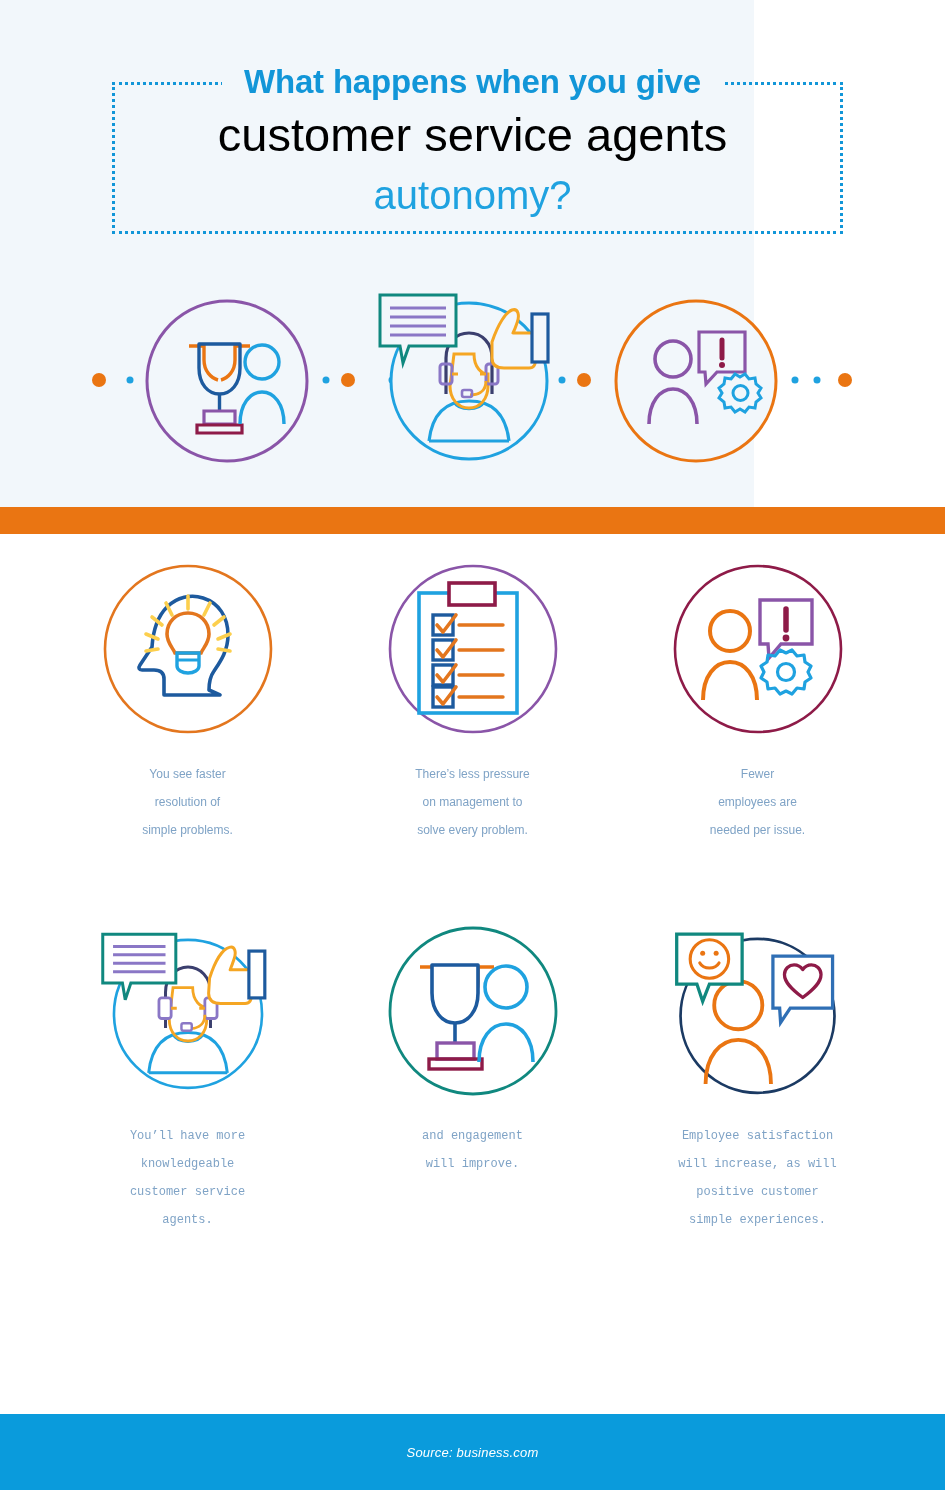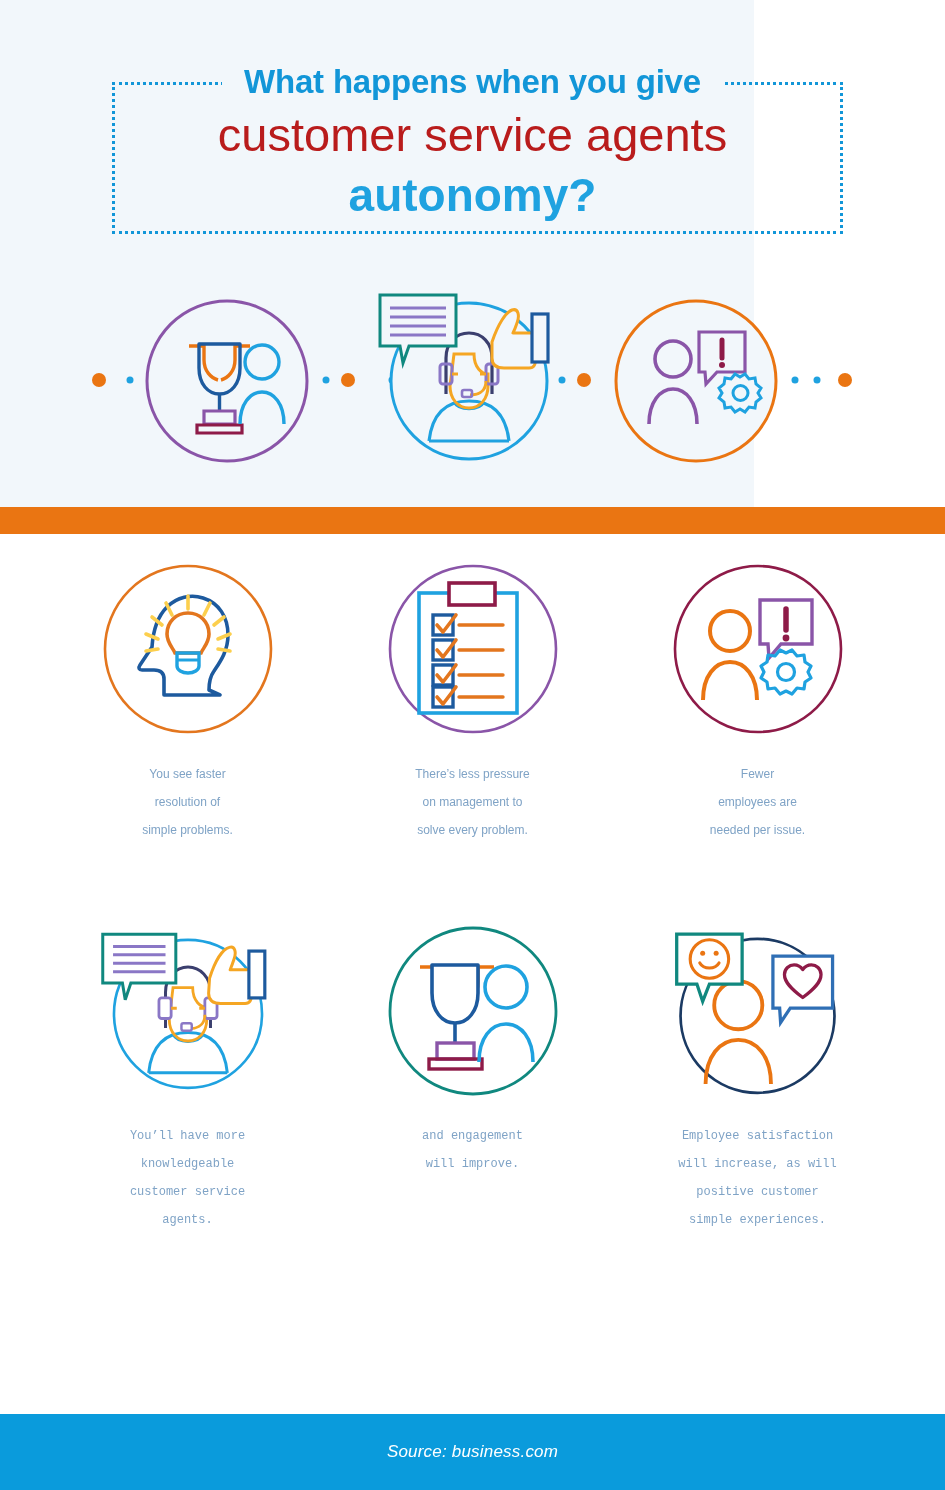--- a/index.html
+++ b/index.html
@@ -28,30 +28,30 @@
   .title-line1{
     font-size:33px;font-weight:bold;color:#1296d8;
     letter-spacing:-0.2px;line-height:44px;
     display:block;
     background:#f2f7fb;
     padding:0 22px;
     width:fit-content;
     margin:0 auto;
   }
   .title-line2{
-    font-size:47px;font-weight:300;color:#b91c1c;
+    font-size:47px;font-weight:300;color:#000000;
     line-height:62px;display:block;
     letter-spacing:0px;
     background:#f2f7fb;
     padding:0 10px;
     width:fit-content;
     margin:0 auto;
   }
   .title-line3{
-    font-size:46px;font-weight:700;color:#1fa2e0;
+    font-size:40px;font-weight:400;color:#1fa2e0;
     line-height:58px;display:block;
     background:#f2f7fb;
     padding:0 16px;
     width:fit-content;
     margin:0 auto;
   }
   
   .hdr-dots{
     position:absolute;left:0;top:369px;width:945px;height:22px;
   }
@@ -92,21 +92,21 @@
     width:250px;
   }
   .row2{margin-top:78px;font-family:Liberation Mono, monospace;}
   
   .footer{
     position:absolute;left:0;top:1414px;width:945px;height:76px;
     background:#0a9bdc;
     display:flex;align-items:center;justify-content:center;
   }
   .footer-text{
-    color:#ffffff;font-size:17px;font-style:italic;font-weight:400;
+    color:#ffffff;font-size:13px;font-style:italic;font-weight:400;
     letter-spacing:0.2px;
   }
 </style>
 </head>
 <body>
 
 <div class="header">
 
   <div class="title-box"></div>
 

